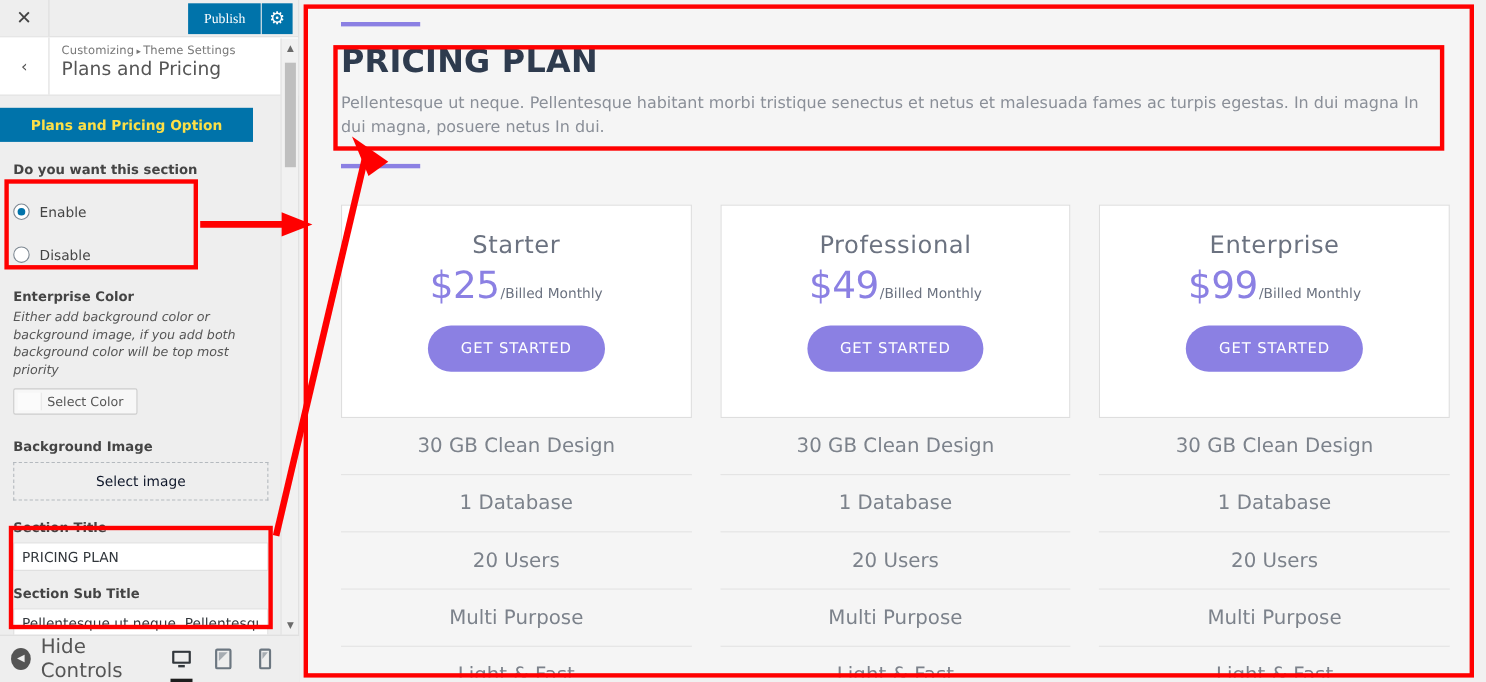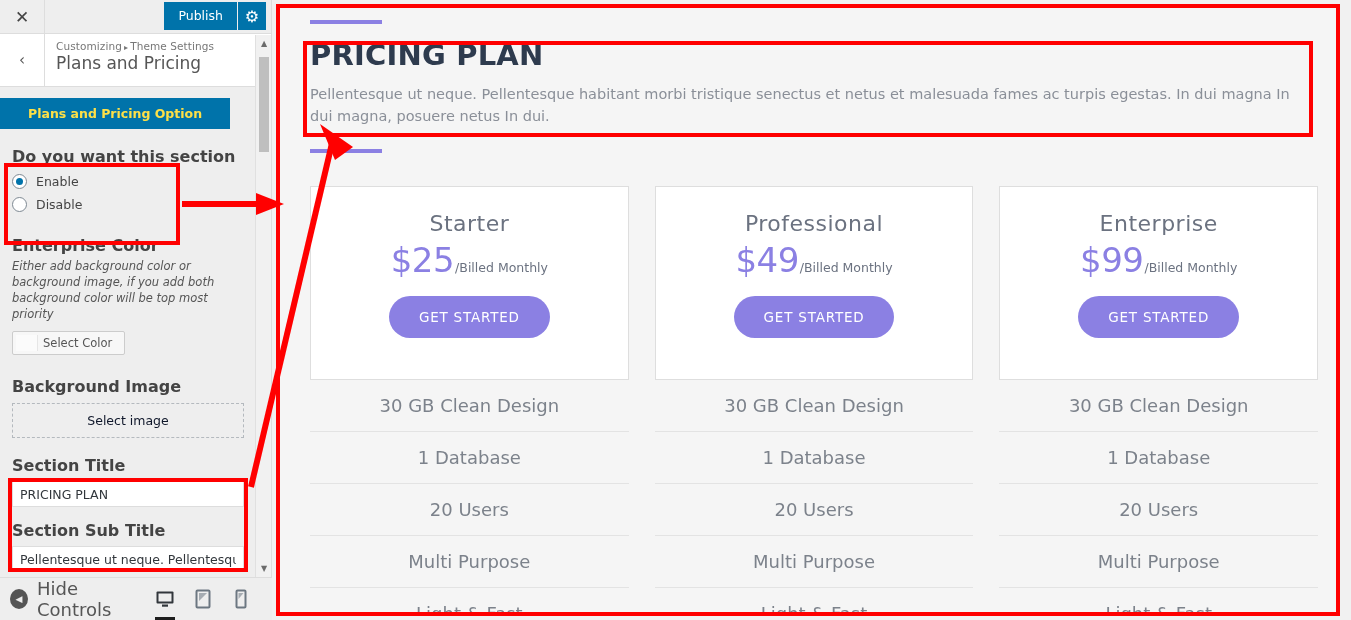--- a/index.html
+++ b/index.html
@@ -22,21 +22,21 @@
     height: 34px; background: #eeeeee;
     border-bottom: 1px solid #ddd;
     display: flex; align-items: stretch;
   }
   .cz-close {
     width: 45px; display: flex; align-items: center; justify-content: center;
     border-right: 1px solid #ddd;
     font-size: 17px; color: #444; cursor: pointer; background: #eee;
   }
   .cz-header-spacer { flex: 1; }
-  .cz-publish-group { display: flex; align-items: flex-end; padding: 3px 5px 3px 0; }
+  .cz-publish-group { display: flex; align-items: center; padding: 3px 5px 3px 0; font-family: Liberation Serif, serif; }
   .cz-publish {
     background: #0073aa; color: #fff; border: none;
     font-size: 12.5px; padding: 0 14px; height: 28px; line-height: 28px;
     cursor: pointer; font-family: inherit;
   }
   .cz-gear {
     background: #0073aa; color: #fff; width: 28px; height: 28px;
     margin-left: 1px; display: flex; align-items: center; justify-content: center;
     cursor: pointer;
   }
@@ -59,23 +59,23 @@
     position: absolute; left: 0; top: 88px; width: 256px; bottom: 43px;
     overflow: hidden; background: #eee;
   }
   .cz-panel-btn {
     display: block; margin: 10px 12px 0 0;
     background: #0073aa; color: #fde047; font-size: 12.5px; font-weight: bold;
     padding: 8px 28px; border: none; cursor: pointer; font-family: inherit;
     width: auto;
   }
   .cz-field { padding: 0 12px; }
-  .cz-label { font-size: 16px; font-weight: bold; color: #444; display: block; }
+  .cz-label { font-size: 12px; font-weight: bold; color: #444; display: block; }
   .cz-desc { font-size: 11.5px; color: #555; font-style: italic; line-height: 16px; margin-top: 3px; }
-  .cz-radio-row { display: flex; margin-top: 8px; }
+  .cz-radio-row { display: flex; margin-top: 24px; }
   .cz-radio {
     width: 15px; height: 15px; border: 1px solid #7e8993; border-radius: 50%;
     background: #fff; margin-right: 9px; position: relative; cursor: pointer; flex: none;
   }
   .cz-radio.checked::after {
     content: ""; position: absolute; left: 3px; top: 3px;
     width: 7px; height: 7px; border-radius: 50%; background: #0073aa;
   }
   .cz-radio-label { font-size: 12.5px; color: #444; }
 

